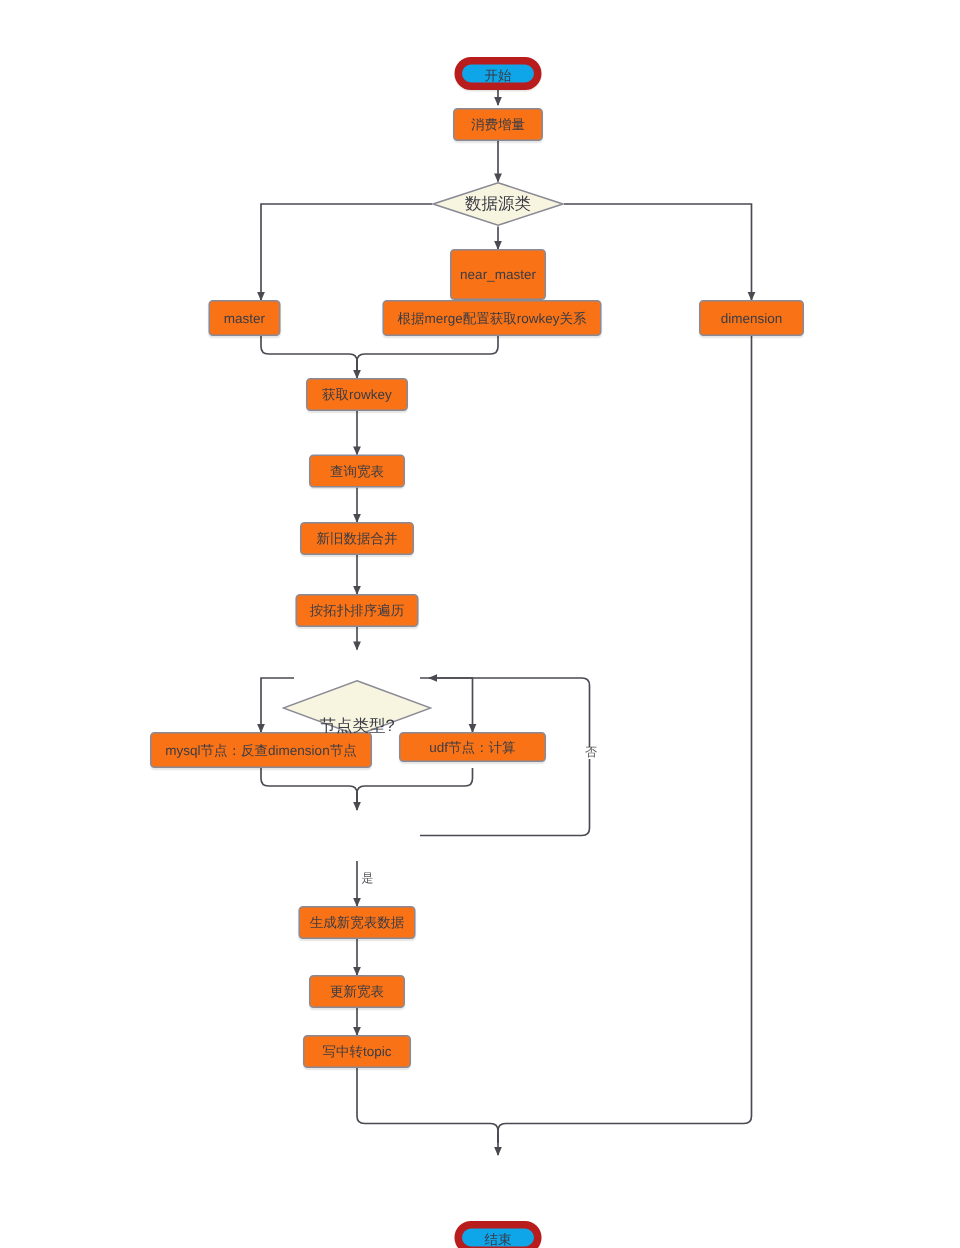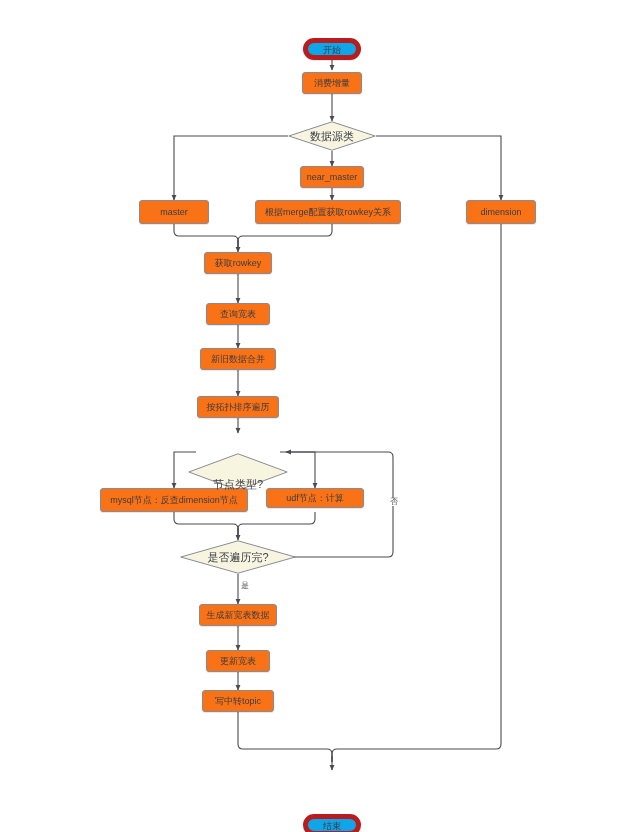--- a/index.html
+++ b/index.html
@@ -128,25 +128,25 @@
     <span>消费增量</span>
   </div>
 
   <div class="node decision" style="left:288px;top:121px;width:88px;height:30px;">
     <svg class="dshape" viewBox="0 0 88 30" preserveAspectRatio="none">
       <polygon points="44,0.8 87.2,15 44,29.2 0.8,15" fill="#f7f5e0" stroke="#8a8a96" stroke-width="1"></polygon>
     </svg>
     <span class="dlabel">数据源类</span>
   </div>
 
-  <div class="node process" style="left:300px;top:166px;width:64px;height:22px;">
+  <div class="node process" style="left:300px;top:166px;width:64px;height:34px;">
     <span>near_master</span>
   </div>
 
-  <div class="node process" style="left:139px;top:200px;width:70px;height:24px;">
+  <div class="node process" style="left:139px;top:200px;width:48px;height:24px;">
     <span>master</span>
   </div>
 
   <div class="node process" style="left:255px;top:200px;width:146px;height:24px;">
     <span>根据merge配置获取rowkey关系</span>
   </div>
 
   <div class="node process" style="left:466px;top:200px;width:70px;height:24px;">
     <span>dimension</span>
   </div>
@@ -175,26 +175,20 @@
   </div>
 
   <div class="node process" style="left:100px;top:488px;width:148px;height:24px;">
     <span>mysql节点：反查dimension节点</span>
   </div>
 
   <div class="node process" style="left:266px;top:488px;width:98px;height:20px;">
     <span>udf节点：计算</span>
   </div>
 
-  <div class="node decision" style="left:180px;top:540px;width:116px;height:34px;">
-    <svg class="dshape" viewBox="0 0 116 34" preserveAspectRatio="none">
-      <polygon points="58,0.8 115.2,17 58,33.2 0.8,17" fill="#f7f5e0" stroke="#8a8a96" stroke-width="1"></polygon>
-    </svg>
-    <span class="dlabel">是否遍历完?</span>
-  </div>
 
   <div class="node process" style="left:199px;top:604px;width:78px;height:22px;">
     <span>生成新宽表数据</span>
   </div>
 
   <div class="node process" style="left:206px;top:650px;width:64px;height:22px;">
     <span>更新宽表</span>
   </div>
 
   <div class="node process" style="left:202px;top:690px;width:72px;height:22px;">

